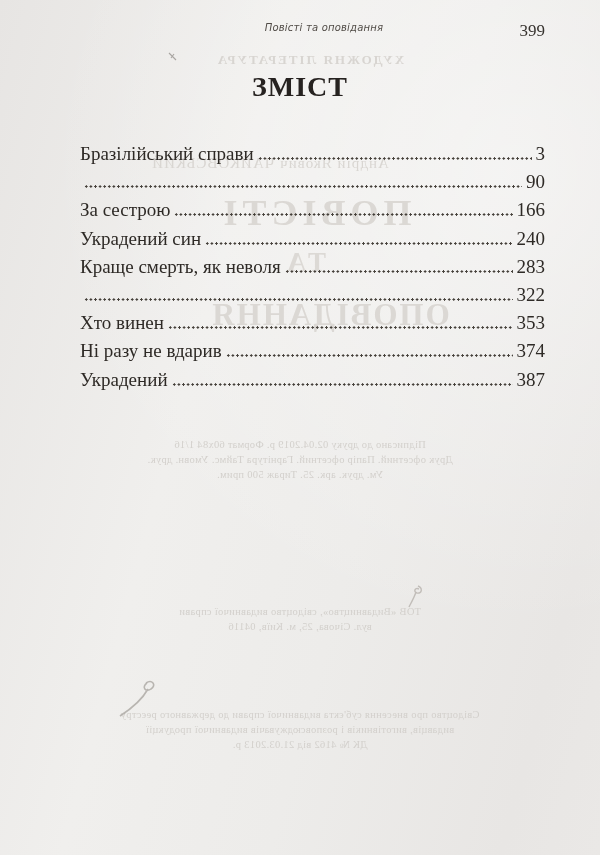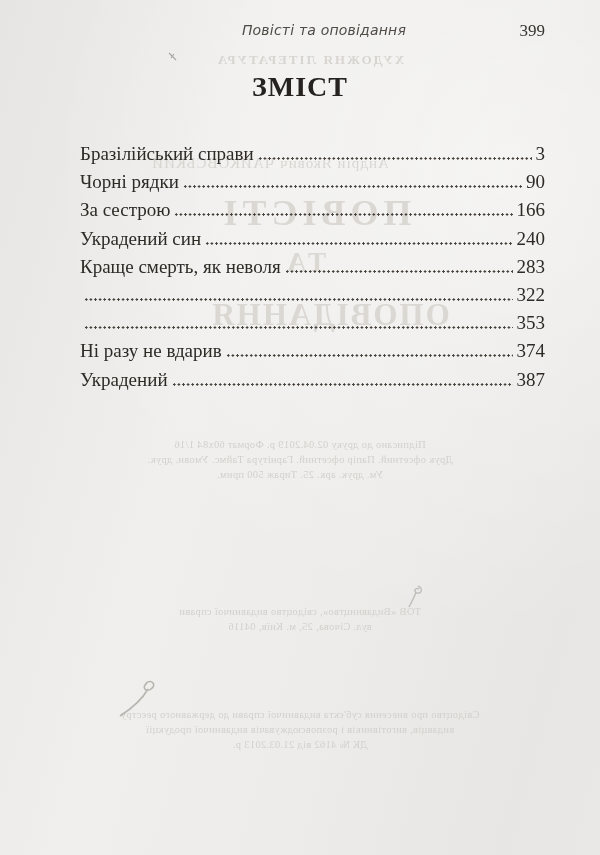--- a/index.html
+++ b/index.html
@@ -44,21 +44,21 @@
   
   .running-head-row {
     position: absolute;
     top: 22px; left: 0; right: 0;
     height: 20px;
   }
   .running-head {
     display: block;
     text-align: center;
     font-style: italic;
-    font-size: 14px;
+    font-size: 10px;
     color: #504b46;
     font-family: "DejaVu Sans", sans-serif;
     letter-spacing: 0.2px;
     padding-left: 48px;
   }
   .page-number {
     position: absolute;
     top: -1px; right: 55px;
     font-size: 17px;
     color: #37332f;
@@ -133,21 +133,20 @@
 
   <h1 class="contents-title">ЗМІСТ</h1>
 
   <div class="toc">
     <div class="toc-row">
       <span class="toc-title">Бразілійський справи</span>
       <span class="leader"></span>
       <span class="toc-page">3</span>
     </div>
     <div class="toc-row">
-      <span class="toc-title">Чорні рядки</span>
       <span class="leader"></span>
       <span class="toc-page">90</span>
     </div>
     <div class="toc-row">
       <span class="toc-title">За сестрою</span>
       <span class="leader"></span>
       <span class="toc-page">166</span>
     </div>
     <div class="toc-row">
       <span class="toc-title">Украдений син</span>
@@ -157,20 +156,21 @@
     <div class="toc-row">
       <span class="toc-title">Краще смерть, як неволя</span>
       <span class="leader"></span>
       <span class="toc-page">283</span>
     </div>
     <div class="toc-row">
       <span class="leader"></span>
       <span class="toc-page">322</span>
     </div>
     <div class="toc-row">
+      <span class="toc-title">Хто винен</span>
       <span class="leader"></span>
       <span class="toc-page">353</span>
     </div>
     <div class="toc-row">
       <span class="toc-title">Ні разу не вдарив</span>
       <span class="leader"></span>
       <span class="toc-page">374</span>
     </div>
     <div class="toc-row">
       <span class="toc-title">Украдений</span>

